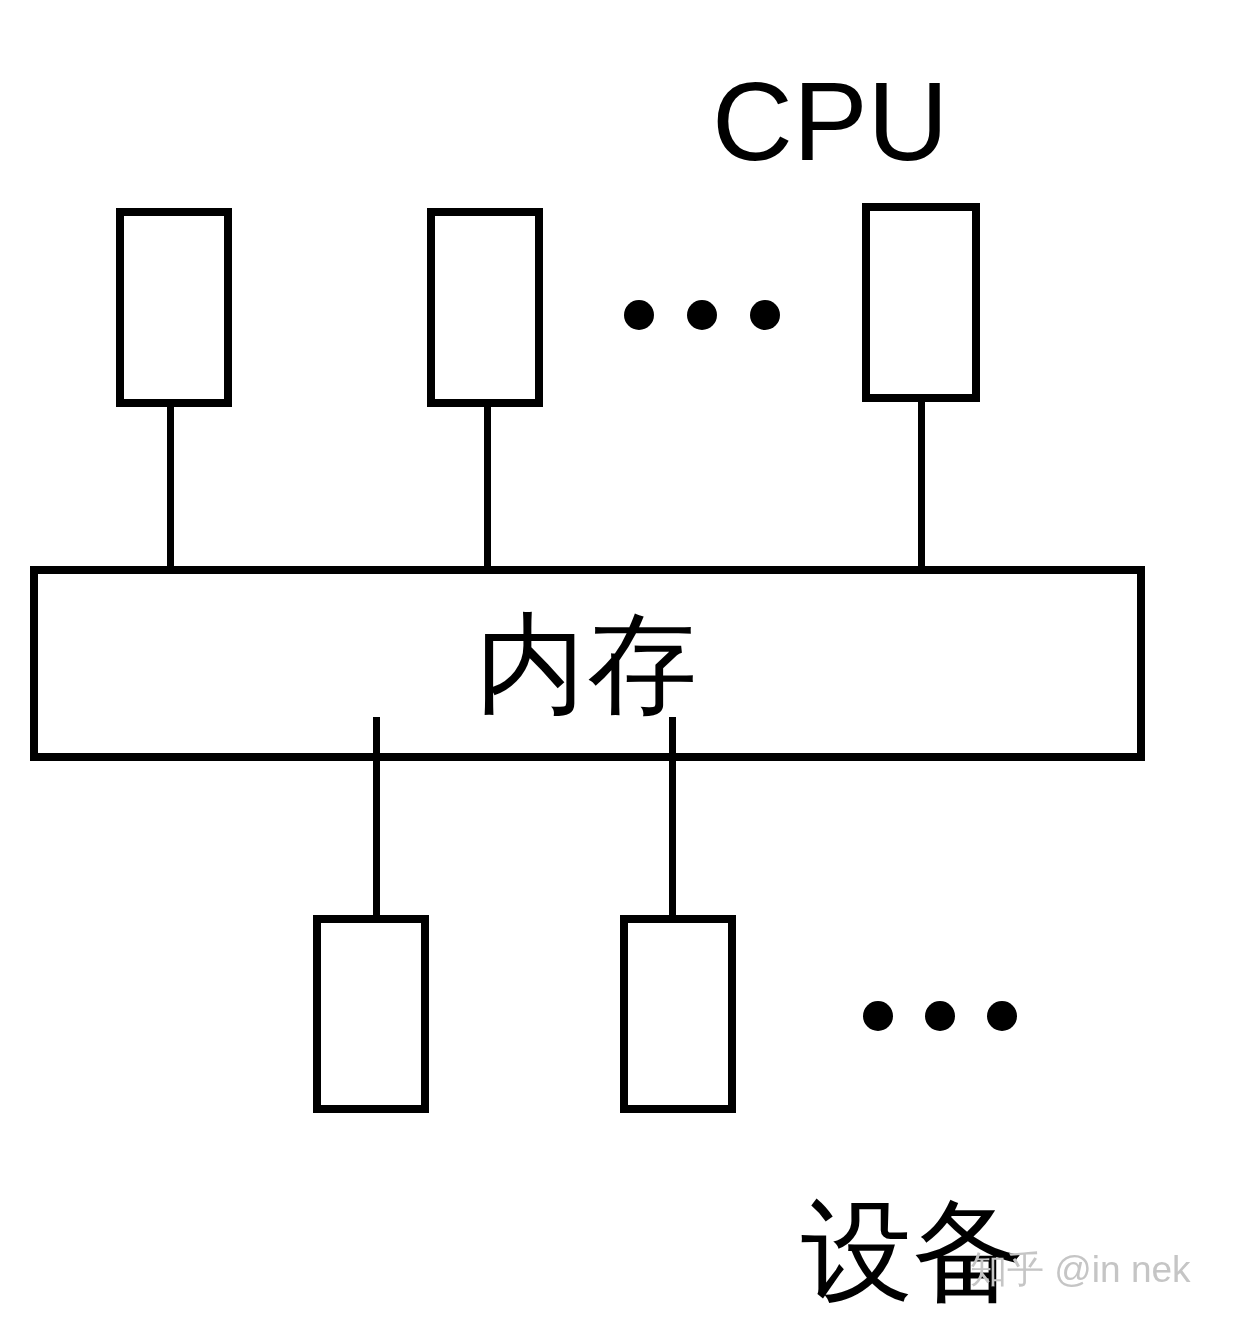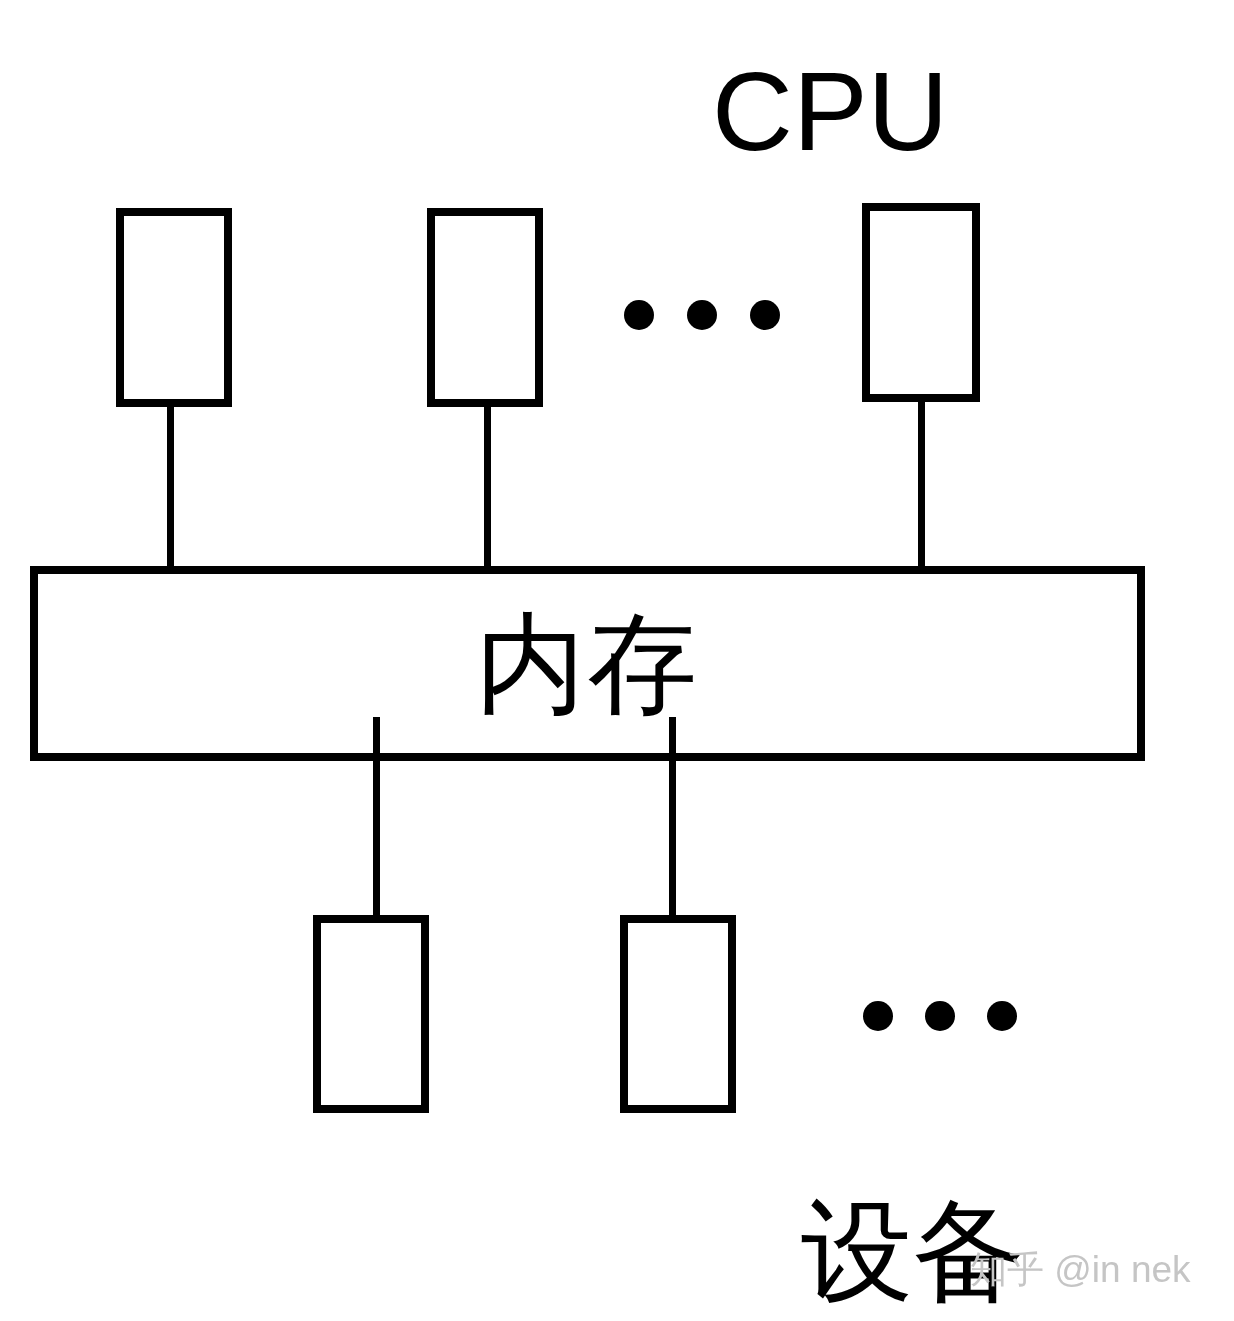--- a/index.html
+++ b/index.html
@@ -49,21 +49,21 @@
   .watermark{
     font-size:37px;line-height:1;color:var(--watermark);
     white-space:nowrap;
   }
 </style>
 </head>
 <body>
 
 <div class="stage">
 
-  <div class="abs big-label" style="left:712px;top:56px;text-align:center;">CPU</div>
+  <div class="abs big-label" style="left:712px;top:66px;text-align:center;">CPU</div>
 
   <div class="abs node-box" style="left:116px;top:208px;width:116px;height:199px;"></div>
   <div class="abs node-box" style="left:427px;top:208px;width:116px;height:199px;"></div>
   <div class="abs node-box" style="left:862px;top:203px;width:118px;height:199px;"></div>
 
   <div class="abs ellipsis ellipsis-top" style="left:624px;top:300px;">
     <span class="dot"></span>
     <span class="dot"></span>
     <span class="dot"></span>
   </div>

